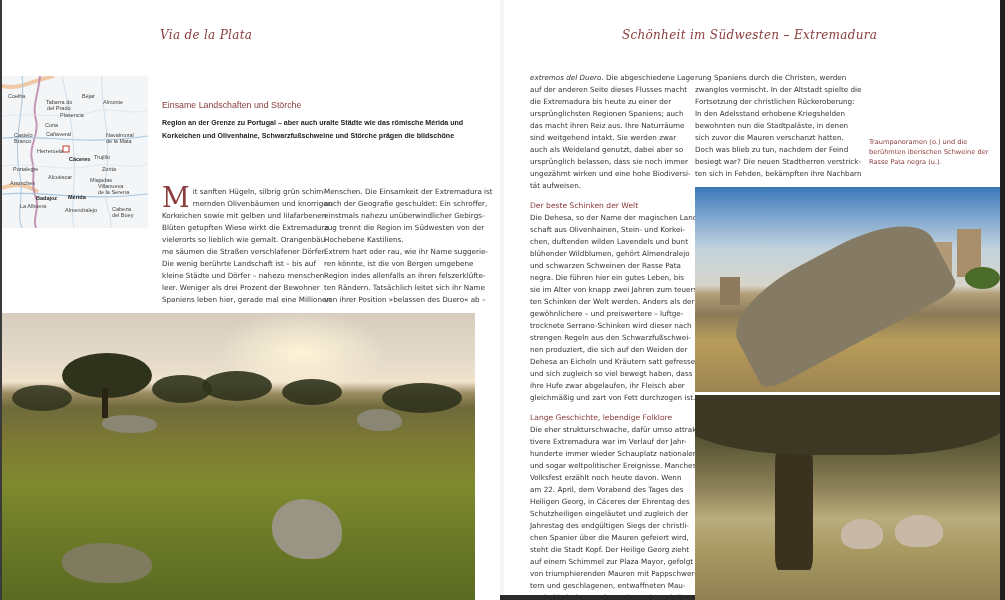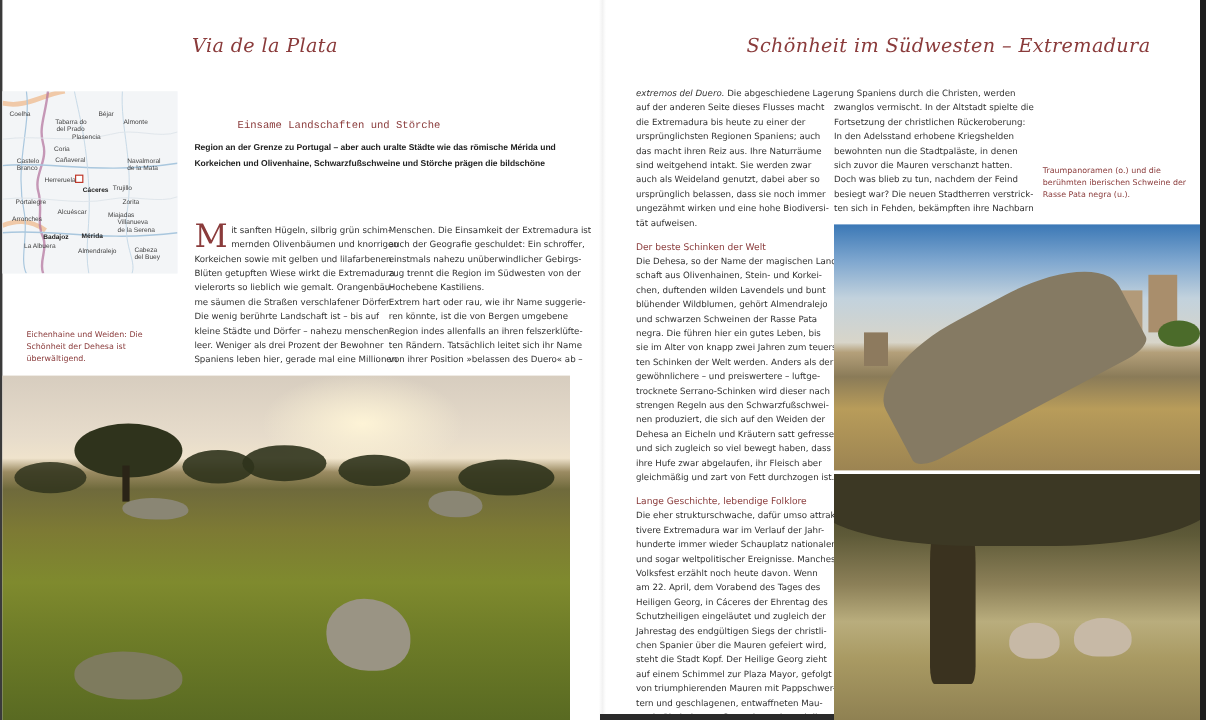--- a/index.html
+++ b/index.html
@@ -6,40 +6,40 @@
   html, body { width: 1005px; height: 600px; overflow: hidden; background: #ffffff; }
   body { position: relative; font-family: "DejaVu Sans", "Liberation Sans", sans-serif; color: #2b2b2b; }
 
   .spread { position: absolute; left: 0; top: 0; width: 1005px; height: 600px; background: #ffffff; }
   .edge-left { position: absolute; left: 0; top: 0; width: 2px; height: 600px; background: #3a3a3a; }
   .edge-right { position: absolute; right: 0; top: 0; width: 5px; height: 600px; background: #1e1e1e; }
   .gutter { position: absolute; left: 499px; top: 0; width: 6px; height: 600px;
             background: linear-gradient(to right, rgba(0,0,0,0.00), rgba(0,0,0,0.05), rgba(0,0,0,0.00)); }
 
   .running-head { position: absolute; top: 28px; font-family: "DejaVu Serif", serif; font-style: italic;
-                  font-size: 16px; color: #8a3b3b; letter-spacing: 0.3px; }
+                  font-size: 12px; color: #8a3b3b; letter-spacing: 0.3px; }
   .rh-left { left: 160px; }
   .rh-right { left: 622px; }
 
   
   .map { position: absolute; left: 2px; top: 76px; width: 146px; height: 152px; background: #f4f6f8; overflow: hidden; }
   .map svg { position: absolute; left: 0; top: 0; }
   .map-label { position: absolute; font-size: 5.5px; color: #444; white-space: nowrap; line-height: 6px; font-family: "Liberation Sans", sans-serif; }
   .map-label.bold { font-weight: bold; color: #222; }
 
   .caption { position: absolute; font-size: 6.6px; line-height: 10px; color: #8a3b3b; font-family: "DejaVu Sans", sans-serif; }
   .caption-left { left: 22px; top: 274px; width: 125px; }
   .caption-right { left: 869px; top: 137px; width: 130px; }
 
   
   .article-title { position: absolute; left: 160px; top: 70px; white-space: nowrap; }
   .article-number { font-family: "DejaVu Serif", serif; font-style: italic; font-size: 22px; color: #8a3b3b; margin-right: 8px; vertical-align: baseline; }
   .article-heading { font-family: "DejaVu Sans", sans-serif; font-size: 15.5px; color: #8a3b3b; vertical-align: baseline; }
 
-  .subheading { position: absolute; left: 162px; top: 100px; font-size: 8.8px; color: #8a3b3b; font-family: Liberation Mono, monospace; margin-left: 36px; }
+  .subheading { position: absolute; left: 162px; top: 100px; font-size: 8.8px; color: #8a3b3b; font-family: Liberation Sans, sans-serif; }
   .lead { position: absolute; left: 162px; top: 117px; width: 330px; font-size: 7.1px; line-height: 13.3px; color: #222; font-weight: bold; font-family: "Liberation Sans", sans-serif; }
   .lead p { white-space: nowrap; }
 
   .col { position: absolute; font-size: 7.2px; line-height: 12px; color: #333; font-family: "DejaVu Sans", sans-serif; }
   .col .line { display: block; white-space: nowrap; }
   .col-1 { left: 162px; top: 186px; width: 152px; }
   .col-2 { left: 324px; top: 186px; width: 155px; }
   .col-3 { left: 530px; top: 72px; width: 152px; }
   .col-4 { left: 695px; top: 72px; width: 160px; }
   .dropcap { float: left; font-family: "DejaVu Serif", serif; font-size: 27px; line-height: 22px; color: #8a3b3b; margin: 0 3px 0 0; padding-top: 1px; }
@@ -116,21 +116,20 @@
         <span class="map-label" style="left: 96px; top: 113px;">de la Serena</span>
         <span class="map-label bold" style="left: 34px; top: 119px;">Badajoz</span>
         <span class="map-label bold" style="left: 66px; top: 118px;">Mérida</span>
         <span class="map-label" style="left: 18px; top: 127px;">La Albuera</span>
         <span class="map-label" style="left: 63px; top: 131px;">Almendralejo</span>
         <span class="map-label" style="left: 110px; top: 130px;">Cabeza</span>
         <span class="map-label" style="left: 110px; top: 136px;">del Buey</span>
       </div>
   </div>
 
-  <div class="caption caption-left">Eichenhaine und Weiden: Die Schönheit der Dehesa ist überwältigend.</div>
 
   <div class="subheading">Einsame Landschaften und Störche</div>
   <div class="lead">
     <p>Region an der Grenze zu Portugal – aber auch uralte Städte wie das römische Mérida und</p>
     <p>Korkeichen und Olivenhaine, Schwarzfußschweine und Störche prägen die bildschöne</p>
   </div>
 
   <div class="col col-1">
     <span class="dropcap">M</span>
     <span class="line">it sanften Hügeln, silbrig grün schim-</span>

